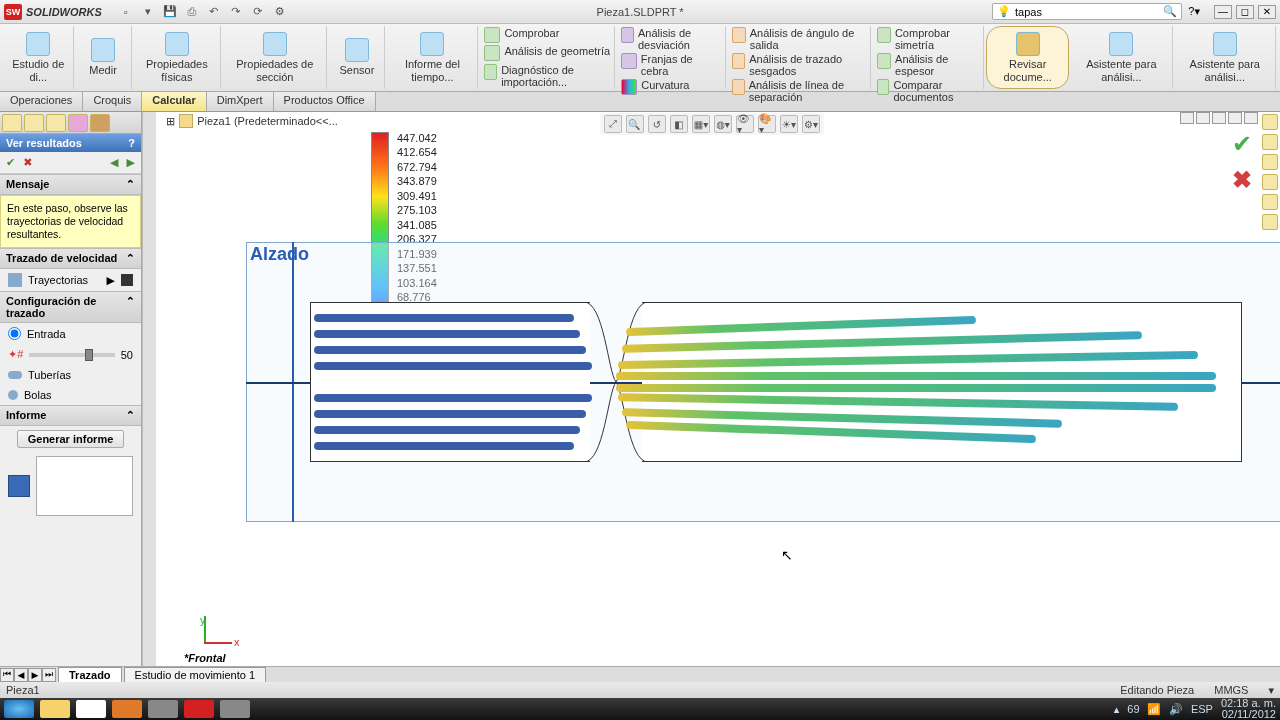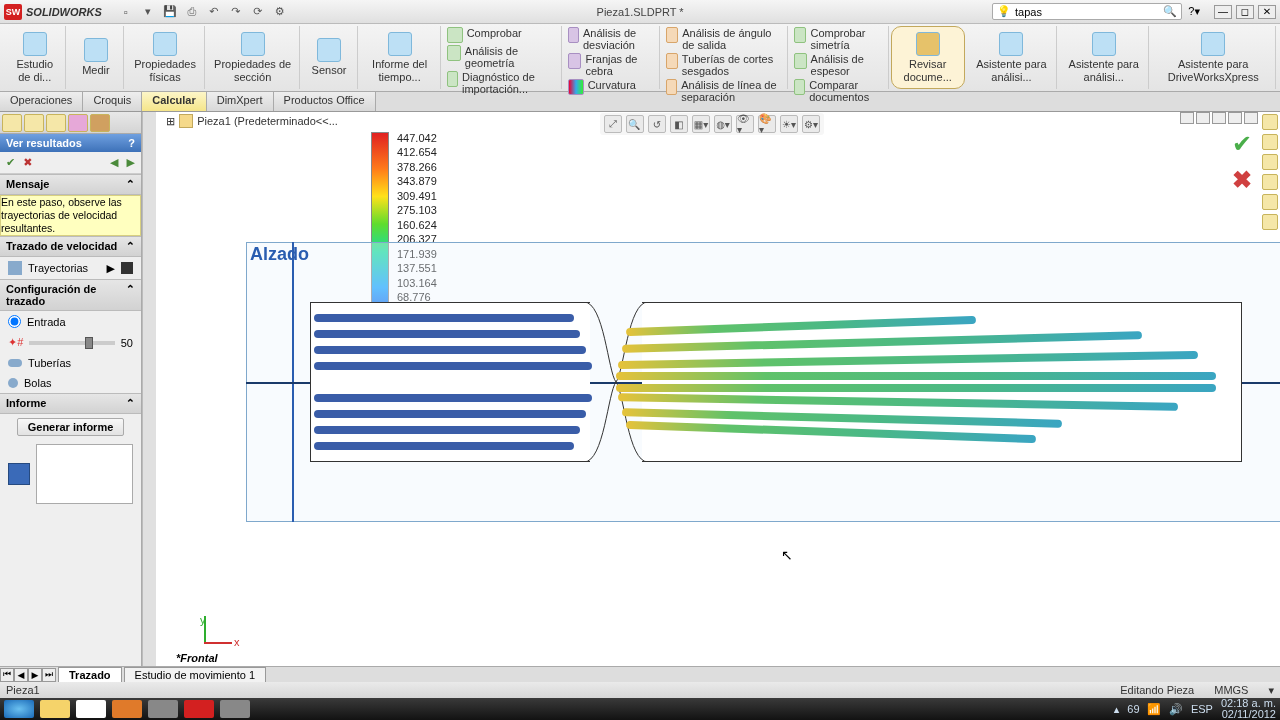--- a/index.html
+++ b/index.html
@@ -20,42 +20,42 @@
 
 
 .ribbon { height: 68px; background: linear-gradient(#f4f4f4,#e4e4e4); border-bottom: 1px solid #aaa; display: flex; padding: 2px 4px; gap: 2px; align-items: stretch; }
 .ribbtn-lg { display: flex; flex-direction: column; align-items: center; justify-content: center; padding: 4px 6px; min-width: 56px; text-align: center; line-height: 1.1; color: #333; border-right: 1px solid #ccc; }
 .ribbtn-lg .ico { width: 24px; height: 24px; background: #bde0f5; border: 1px solid #7fb8db; border-radius: 3px; margin-bottom: 2px; }
 .ribgrp { display: flex; flex-direction: column; justify-content: space-around; padding: 0 4px; border-right: 1px solid #ccc; }
 .ribrow { display: flex; align-items: flex-start; gap: 4px; padding: 1px 0; color: #333; }
 .ribrow .ico-sm { width: 16px; height: 16px; background: #cbe5c4; border: 1px solid #8fc27f; border-radius: 2px; }
 .ribrow.c .ico-sm { background: #d8c4e5; border-color: #a88fc2; }
 .ribrow.o .ico-sm { background: #f5d9b8; border-color: #d8a56a; }
-#revisar { border: 1px solid #c2a85c; background: #fdf3d6; border-radius: 10px; }
+#revisar { border: 1px solid #c2a85c; background: #fdf3d6; border-radius: 15px; }
 
 
 .tabbar { height: 20px; background: #ddd; display: flex; border-bottom: 1px solid #999; }
 .tab { padding: 2px 10px; border-right: 1px solid #aaa; background: linear-gradient(#eee,#d8d8d8); color: #333; }
 .tab.active { background: linear-gradient(#fdf6c8,#f5e58a); font-weight: bold; }
 
 
 .hud { position: absolute; top: 113px; left: 600px; display: flex; gap: 4px; background: rgba(240,240,240,0.6); padding: 2px 4px; border-radius: 3px; }
 .hud span { width: 18px; height: 18px; background: #eaeaea; border: 1px solid #bbb; border-radius: 2px; display: inline-flex; align-items: center; justify-content: center; font-size: 10px; color: #555; }
 
 
 .main { position: absolute; top: 112px; left: 0; right: 0; bottom: 54px; display: flex; }
 .side { width: 142px; background: #efefef; border-right: 1px solid #aaa; display: flex; flex-direction: column; }
 .side-tools { height: 22px; background: linear-gradient(#e8e8e8,#d4d4d4); display: flex; gap: 2px; padding: 2px; border-bottom: 1px solid #aaa; }
 .side-tools span { width: 20px; height: 18px; background: #f5e7a8; border: 1px solid #c8b45c; border-radius: 2px; }
 .panel-title { background: linear-gradient(#6fa0e0,#3d71b8); color: #fff; font-weight: bold; padding: 3px 6px; display: flex; justify-content: space-between; }
 .okrow { padding: 4px 6px; display: flex; gap: 8px; border-bottom: 1px solid #ccc; }
 .okrow span { color: #4a8a3a; }
 .okrow span.x { color: #b33; }
 .section-hdr { background: linear-gradient(#e6e6e6,#d2d2d2); padding: 3px 6px; font-weight: bold; border-top: 1px solid #bbb; border-bottom: 1px solid #bbb; display:flex; justify-content:space-between; }
-.msg { background: #ffffbf; border: 1px solid #d8d080; font-size: 10.5px; line-height: 1.25; }
+.msg { background: #ffffbf; border: 1px solid #d8d080; padding: 6px; font-size: 10.5px; line-height: 1.25; }
 .formrow { padding: 4px 8px; display: flex; align-items: center; gap: 6px; }
 .formrow input[type=radio]{margin:0;}
 .btn { border: 1px solid #aaa; background: linear-gradient(#f8f8f8,#e2e2e2); padding: 2px 10px; border-radius: 2px; font-weight: bold; }
 .scroll { width: 14px; background: #e0e0e0; border-left: 1px solid #bbb; }
 .viewport { flex: 1; background: #fff; position: relative; overflow: hidden; }
 
 
 .breadcrumb { position: absolute; top: 2px; left: 10px; display: flex; align-items: center; gap: 4px; color: #333; }
 .breadcrumb .tree-ico { width: 14px; height: 14px; background: #f5d98a; border: 1px solid #c2a85c; }
 
@@ -77,21 +77,21 @@
 .stream { position: absolute; height: 8px; border-radius: 4px; }
 .sin { background: #3a5da8; }
 .sout { background: linear-gradient(to right,#e6c23a 0%,#5fc26a 25%,#4ab887 60%,#3aa5c2 100%); }
 
 
 .triad { position: absolute; bottom: 10px; left: 40px; width: 40px; height: 40px; }
 .triad .y { position: absolute; left: 8px; top: 0; width: 2px; height: 28px; background: #2eae2e; }
 .triad .x { position: absolute; left: 8px; top: 26px; width: 28px; height: 2px; background: #d03030; }
 .triad .lbl-y { position:absolute; left:4px; top:-2px; color:#2eae2e;}
 .triad .lbl-x { position:absolute; left:38px; top:20px; color:#d03030;}
-.viewname { position: absolute; bottom: 2px; left: 20px; font-weight: bold; font-style: italic; }
+.viewname { position: absolute; bottom: 2px; left: 28px; font-weight: bold; font-style: italic; }
 
 
 .rgut { position: absolute; right: 2px; top: 2px; display:flex; flex-direction:column; gap:4px; }
 .rgut span { width:16px; height:16px; background:#f5e7a8; border:1px solid #c8b45c; border-radius:2px; }
 .accept-x { position:absolute; right:28px; top:18px; display:flex; flex-direction:column; gap:8px; }
 .accept-x .ok { color:#4aae4a; font-size:24px; }
 .accept-x .no { color:#d04040; font-size:24px; font-weight:bold; }
 
 
 .btabs { position: absolute; bottom: 38px; left: 0; right: 0; height: 16px; background: #ddd; display: flex; align-items: center; border-top: 1px solid #aaa; }
@@ -198,21 +198,21 @@
         <span>Curvatura</span>
       </div>
   </div>
   <div class="ribgrp">
     <div class="ribrow o">
         <div class="ico-sm"></div>
         <span>Análisis de ángulo de salida</span>
       </div>
     <div class="ribrow o">
         <div class="ico-sm"></div>
-        <span>Tuberías de cortes sesgados</span>
+        <span>Análisis de trazado sesgados</span>
       </div>
     <div class="ribrow o">
         <div class="ico-sm"></div>
         <span>Análisis de línea de separación</span>
       </div>
   </div>
   <div class="ribgrp">
     <div class="ribrow">
         <div class="ico-sm"></div>
         <span>Comprobar simetría</span>
@@ -230,24 +230,20 @@
       <div class="ico" style="background:#e6c26a;"></div>
       <span>Revisar docume...</span>
     </div>
   <div class="ribbtn-lg">
       <div class="ico"></div>
       <span>Asistente para análisi...</span>
     </div>
   <div class="ribbtn-lg">
       <div class="ico"></div>
       <span>Asistente para análisi...</span>
-    </div>
-  <div class="ribbtn-lg">
-      <div class="ico"></div>
-      <span>Asistente para DriveWorksXpress</span>
     </div>
 </div>
 
 <div class="tabbar">
   <div class="tab">Operaciones</div>
   <div class="tab">Croquis</div>
   <div class="tab active">Calcular</div>
   <div class="tab">DimXpert</div>
   <div class="tab">Productos Office</div>
 </div>
@@ -349,25 +345,25 @@
       <span></span>
       <span></span>
       <span></span>
     </div>
 
     <div class="legend">
       <div class="bar"></div>
       <div class="lbls">
         <span>447.042</span>
         <span>412.654</span>
-        <span>378.266</span>
+        <span>672.794</span>
         <span>343.879</span>
         <span>309.491</span>
         <span>275.103</span>
-        <span>160.624</span>
+        <span>341.085</span>
         <span>206.327</span>
         <span>171.939</span>
         <span>137.551</span>
         <span>103.164</span>
         <span>68.776</span>
         <span>34.388</span>
         <span>0</span>
       </div>
     </div>
     <div class="legend-title">Velocidad [m/s]</div>

